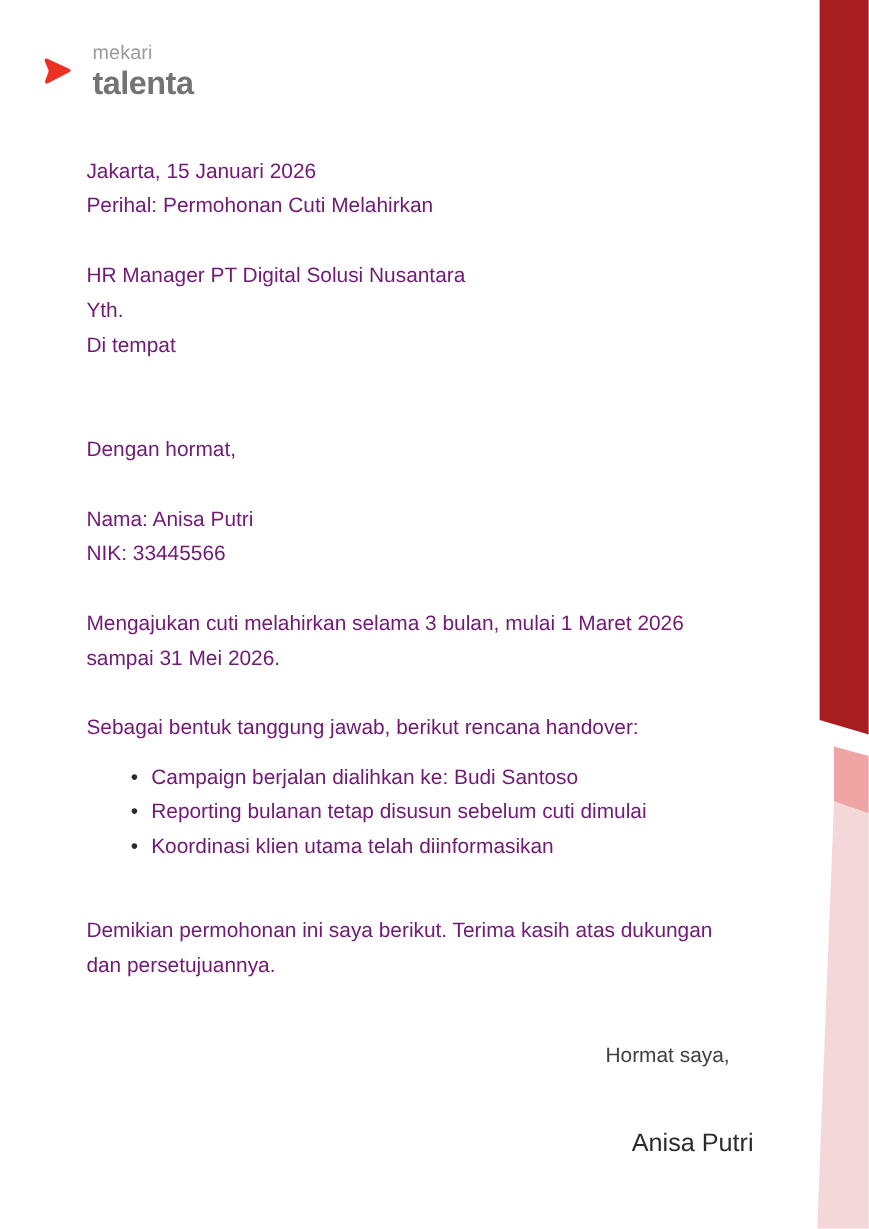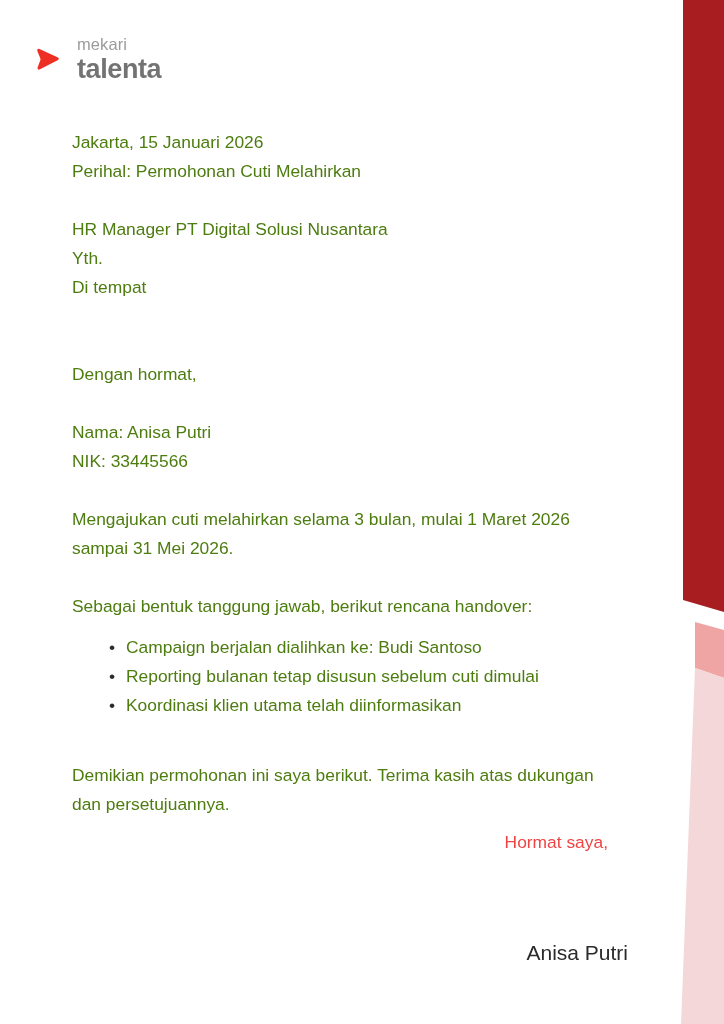--- a/index.html
+++ b/index.html
@@ -60,21 +60,21 @@
     color: #737373;
     letter-spacing: -0.4px;
   }
 
   
   #letter {
     position: absolute;
     left: 72px;
     top: 128px;
     width: 530px;
-    color: #4d7c0f;
+    color: #701a75;
     font-size: 17.4px;
     line-height: 29px;
   }
   .block {
     margin: 0;
   }
   .gap-lg { height: 29px; }
   .gap-xl { height: 58px; }
   .gap-sm { height: 29px; }
 
@@ -99,24 +99,24 @@
     line-height: 29px;
     color: #2b2b2b;
   }
 
   .para { max-width: 530px; }
 
   
   #signature {
     position: absolute;
     left: 0;
-    top: 828px;
+    top: 865px;
     width: 608px;
     text-align: right;
-    color: #ef4444;
+    color: #404040;
     font-size: 17.4px;
     line-height: 29px;
   }
   #sign-name {
     position: absolute;
     left: 0;
     top: 938px;
     width: 608px;
     text-align: right;
     color: #2b2b2b;

